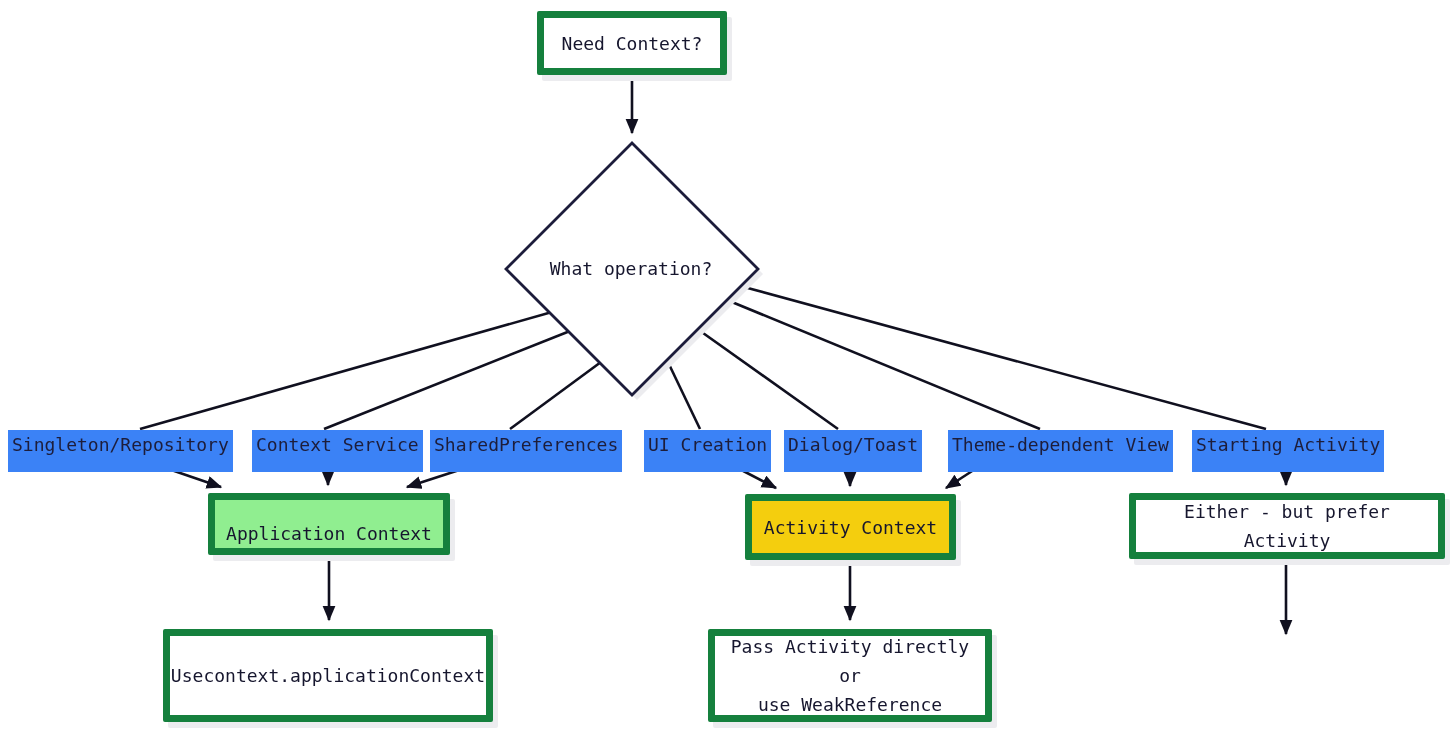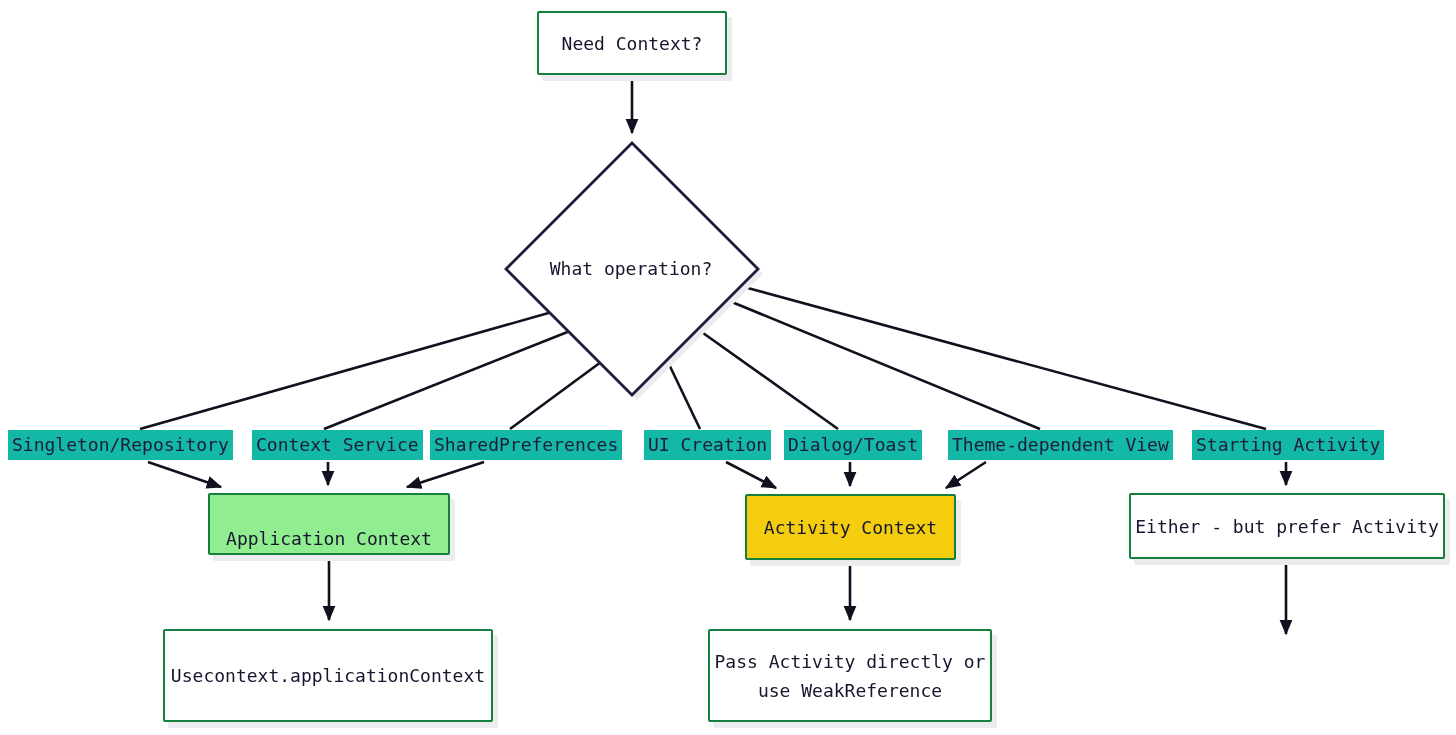--- a/index.html
+++ b/index.html
@@ -8,43 +8,43 @@
     width:1456px;height:735px;
     background:#ffffff;
     font-family:"DejaVu Sans Mono","Liberation Mono",monospace;
     overflow:hidden;
   }
   .edges{position:absolute;left:0;top:0;width:1456px;height:735px;z-index:1;}
   .node{
     position:absolute;z-index:2;
     display:flex;align-items:center;justify-content:center;
     background:#ffffff;
-    border:2px solid #15803d;
+    border:7px solid #15803d;
     border-radius:2px;
     box-shadow:5px 6px 0 #ececef;
     color:#16162e;
     font-size:18px;font-weight:500;
     text-align:center;
     box-sizing:border-box;
     line-height:29px;
   }
   .node.green{background:#90ee90;}
   .node.yellow{background:#f4ce0e;}
   .diamond-wrap{
     position:absolute;z-index:2;
     left:503px;top:140px;width:262px;height:262px;
   }
   .diamond-wrap .label{
     position:absolute;left:0;top:0;width:256px;height:256px;
     display:flex;align-items:center;justify-content:center;
     color:#16162e;font-size:18px;font-weight:500;
   }
   .edge-label{
-    position:absolute;z-index:3;top:430px;height:30px;
-    background:#14b8a6;color:#1d1d3a;
+    position:absolute;z-index:3;top:430px;height:42px;
+    background:#3b82f6;color:#1d1d3a;
     font-size:18px;font-weight:500;line-height:30px;
     padding:0 4px;white-space:nowrap;text-align:center;
   }
 </style>
 </head>
 <body>
 
 <div class="canvas">
 
   <svg class="edges" viewBox="0 0 1456 735">

